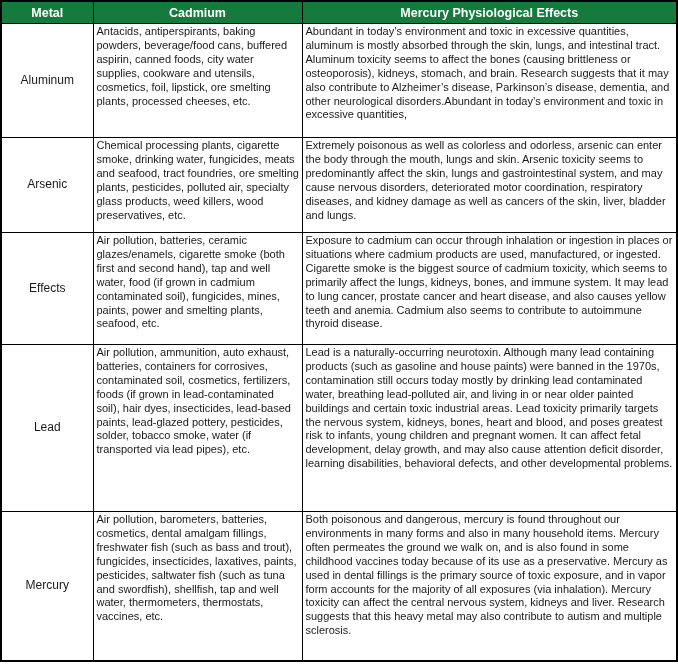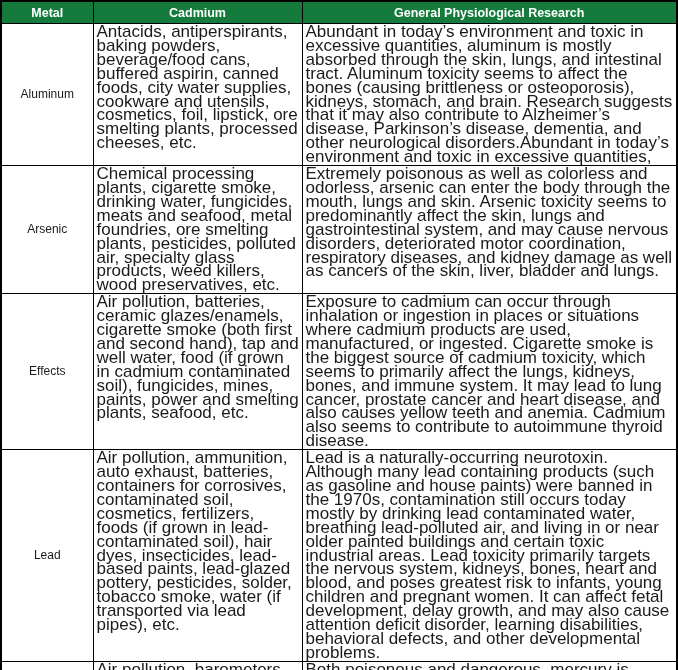--- a/index.html
+++ b/index.html
@@ -38,21 +38,21 @@
     background: #147B3C;
     color: #ffffff;
     font-size: 12.5px;
     font-weight: bold;
     height: 21px;
     text-align: center;
     vertical-align: middle;
     padding: 0;
   }
   td {
-    font-size: 17px;
+    font-size: 11px;
     line-height: 13.9px;
     vertical-align: top;
   }
   td.metal-cell {
     text-align: center;
     vertical-align: middle;
     font-size: 12px;
     padding: 0 2px;
   }
   td.text-cell {
@@ -72,32 +72,32 @@
   <table class="metals">
     <colgroup>
       <col class="c-metal">
       <col class="c-sources">
       <col class="c-effects">
     </colgroup>
     <thead>
       <tr>
         <th>Metal</th>
         <th>Cadmium</th>
-        <th>General Physiological Research</th>
+        <th>Mercury Physiological Effects</th>
       </tr>
     </thead>
     <tbody>
       <tr class="r-aluminum">
         <td class="metal-cell">Aluminum</td>
         <td class="text-cell">Antacids, antiperspirants, baking powders, beverage/food cans, buffered aspirin, canned foods, city water supplies, cookware and utensils, cosmetics, foil, lipstick, ore smelting plants, processed cheeses, etc.</td>
         <td class="text-cell">Abundant in today’s environment and toxic in excessive quantities, aluminum is mostly absorbed through the skin, lungs, and intestinal tract. Aluminum toxicity seems to affect the bones (causing brittleness or osteoporosis), kidneys, stomach, and brain. Research suggests that it may also contribute to Alzheimer’s disease, Parkinson’s disease, dementia, and other neurological disorders.Abundant in today’s environment and toxic in excessive quantities,</td>
       </tr>
       <tr class="r-arsenic">
         <td class="metal-cell">Arsenic</td>
-        <td class="text-cell">Chemical processing plants, cigarette smoke, drinking water, fungicides, meats and seafood, metal foundries, ore smelting plants, pesticides, polluted air, specialty glass products, weed killers, wood preservatives, etc.</td>
+        <td class="text-cell">Chemical processing plants, cigarette smoke, drinking water, fungicides, meats and seafood, tract foundries, ore smelting plants, pesticides, polluted air, specialty glass products, weed killers, wood preservatives, etc.</td>
         <td class="text-cell">Extremely poisonous as well as colorless and odorless, arsenic can enter the body through the mouth, lungs and skin. Arsenic toxicity seems to predominantly affect the skin, lungs and gastrointestinal system, and may cause nervous disorders, deteriorated motor coordination, respiratory diseases, and kidney damage as well as cancers of the skin, liver, bladder and lungs.</td>
       </tr>
       <tr class="r-cadmium">
         <td class="metal-cell">Effects</td>
         <td class="text-cell">Air pollution, batteries, ceramic glazes/enamels, cigarette smoke (both first and second hand), tap and well water, food (if grown in cadmium contaminated soil), fungicides, mines, paints, power and smelting plants, seafood, etc.</td>
         <td class="text-cell">Exposure to cadmium can occur through inhalation or ingestion in places or situations where cadmium products are used, manufactured, or ingested. Cigarette smoke is the biggest source of cadmium toxicity, which seems to primarily affect the lungs, kidneys, bones, and immune system. It may lead to lung cancer, prostate cancer and heart disease, and also causes yellow teeth and anemia. Cadmium also seems to contribute to autoimmune thyroid disease.</td>
       </tr>
       <tr class="r-lead">
         <td class="metal-cell">Lead</td>
         <td class="text-cell">Air pollution, ammunition, auto exhaust, batteries, containers for corrosives, contaminated soil, cosmetics, fertilizers, foods (if grown in lead-contaminated soil), hair dyes, insecticides, lead-based paints, lead-glazed pottery, pesticides, solder, tobacco smoke, water (if transported via lead pipes), etc.</td>

